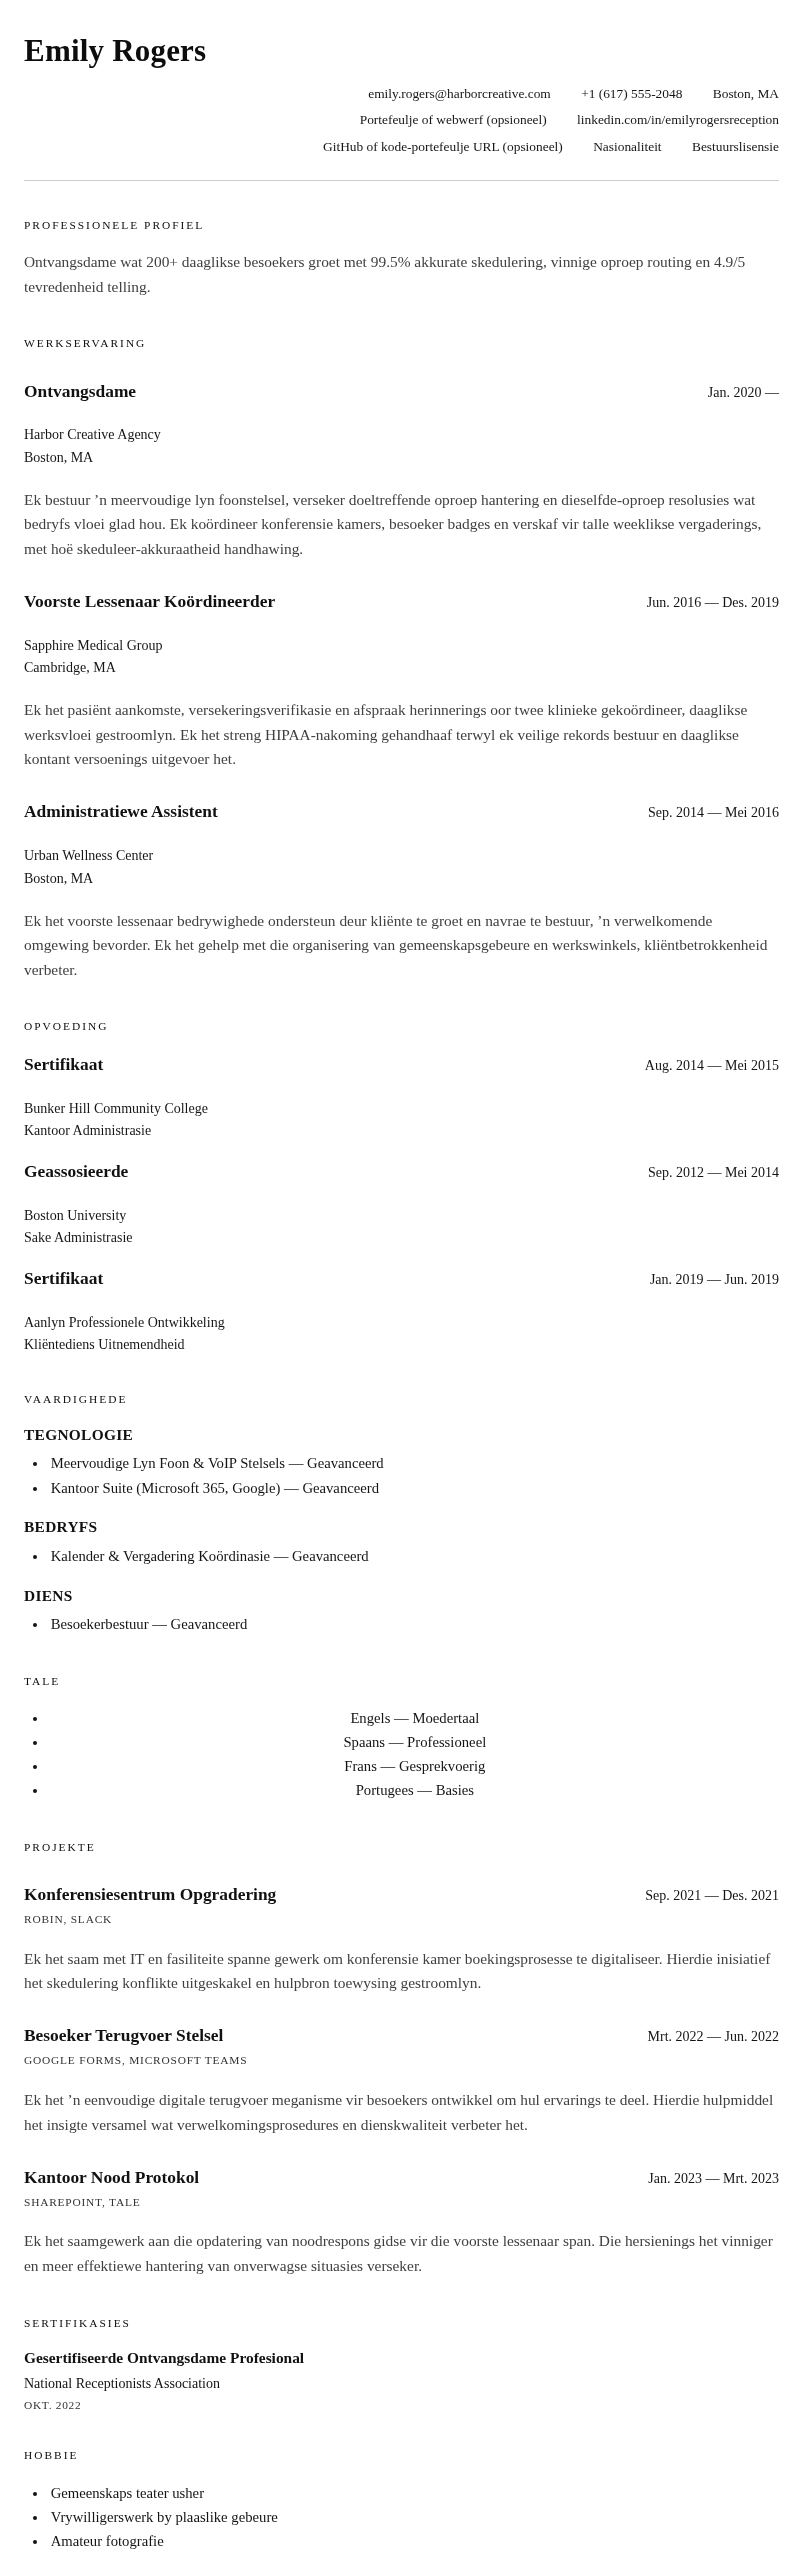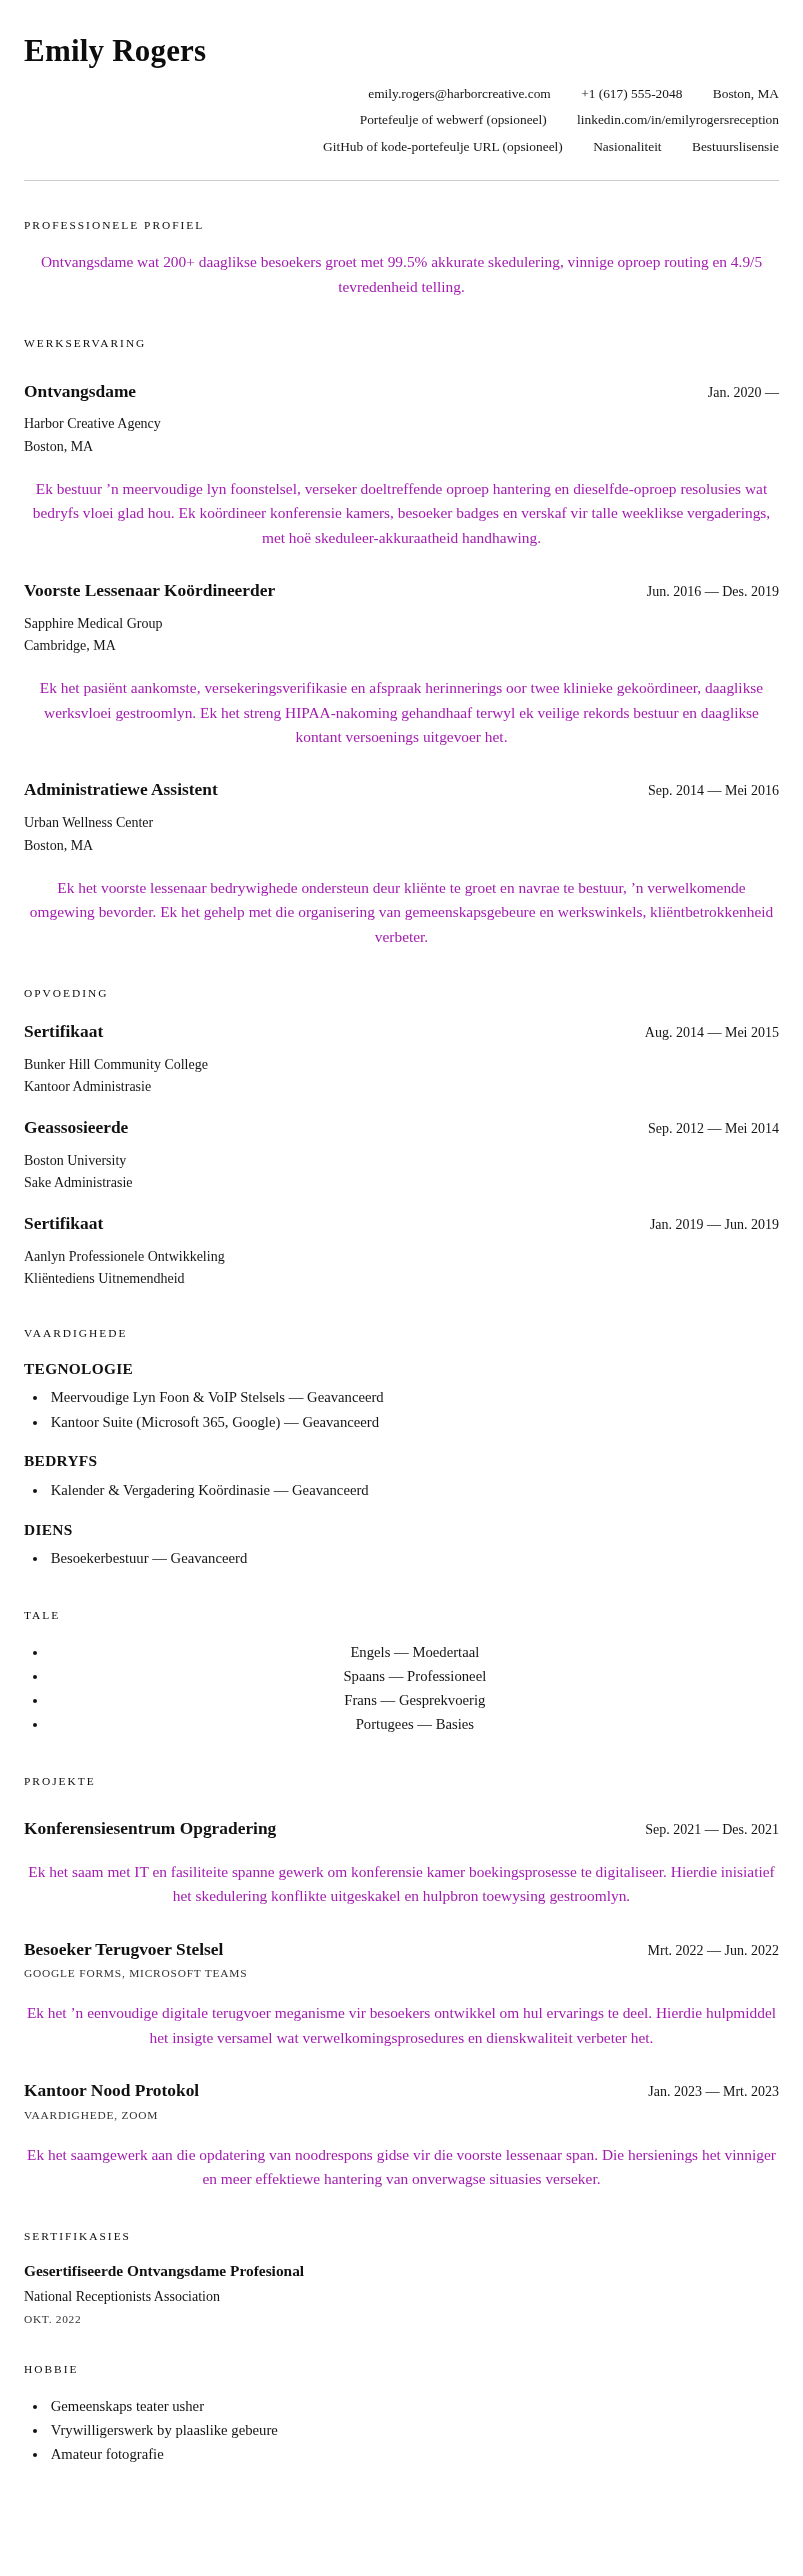--- a/index.html
+++ b/index.html
@@ -47,28 +47,27 @@
   }
   .entry { margin-top: 29.5px; }
   .entry:first-of-type { margin-top: 0; }
   .entry-head {
     display: flex;
     justify-content: space-between;
     align-items: baseline;
   }
   .entry-title { font-size: 17.4px; font-weight: 700; line-height: 1.25; }
   .entry-date { font-size: 14px; white-space: nowrap; color: #141414; }
-  .entry-sub { font-size: 14px; line-height: 1.5; margin-top: 11px; color: #161616; }
+  .entry-sub { font-size: 14px; line-height: 1.5; margin-top: 22px; color: #161616; }
   .entry-sub.tight { margin-top: 1.3px; }
   .desc {
     font-size: 15.4px;
     line-height: 1.6;
     margin-top: 20px;
-    color: #a21caf;
-    text-align: center;
+    color: #404040;
   }
   .edu-entry { margin-top: 20px; }
   .edu-entry:first-of-type { margin-top: 0; }
   ul.bullets {
     margin: 6.7px 0 0 0;
     padding-left: 24px;
     font-size: 14.7px;
     line-height: 1.65;
     color: #141414;
   }
@@ -226,38 +225,39 @@
   </section>
 
   <section class="section">
     <div class="section-label">PROJEKTE</div>
 
     <div class="entry">
       <div class="entry-head">
         <span class="entry-title">Konferensiesentrum Opgradering</span>
         <span class="entry-date">Sep. 2021 — Des. 2021</span>
       </div>
+      <div class="tools">ROBIN, SLACK</div>
       <div class="desc">Ek het saam met IT en fasiliteite spanne gewerk om konferensie kamer boekingsprosesse te digitaliseer. Hierdie inisiatief het skedulering konflikte uitgeskakel en hulpbron toewysing gestroomlyn.</div>
     </div>
 
     <div class="entry">
       <div class="entry-head">
         <span class="entry-title">Besoeker Terugvoer Stelsel</span>
         <span class="entry-date">Mrt. 2022 — Jun. 2022</span>
       </div>
       <div class="tools">GOOGLE FORMS, MICROSOFT TEAMS</div>
       <div class="desc">Ek het ’n eenvoudige digitale terugvoer meganisme vir besoekers ontwikkel om hul ervarings te deel. Hierdie hulpmiddel het insigte versamel wat verwelkomingsprosedures en dienskwaliteit verbeter het.</div>
     </div>
 
     <div class="entry">
       <div class="entry-head">
         <span class="entry-title">Kantoor Nood Protokol</span>
         <span class="entry-date">Jan. 2023 — Mrt. 2023</span>
       </div>
-      <div class="tools">VAARDIGHEDE, ZOOM</div>
+      <div class="tools">SHAREPOINT, TALE</div>
       <div class="desc">Ek het saamgewerk aan die opdatering van noodrespons gidse vir die voorste lessenaar span. Die hersienings het vinniger en meer effektiewe hantering van onverwagse situasies verseker.</div>
     </div>
   </section>
 
   <section class="section">
     <div class="section-label">SERTIFIKASIES</div>
     <div>
       <div class="cert-title">Gesertifiseerde Ontvangsdame Profesional</div>
       <div class="cert-org">National Receptionists Association</div>
       <div class="cert-date">OKT. 2022</div>

